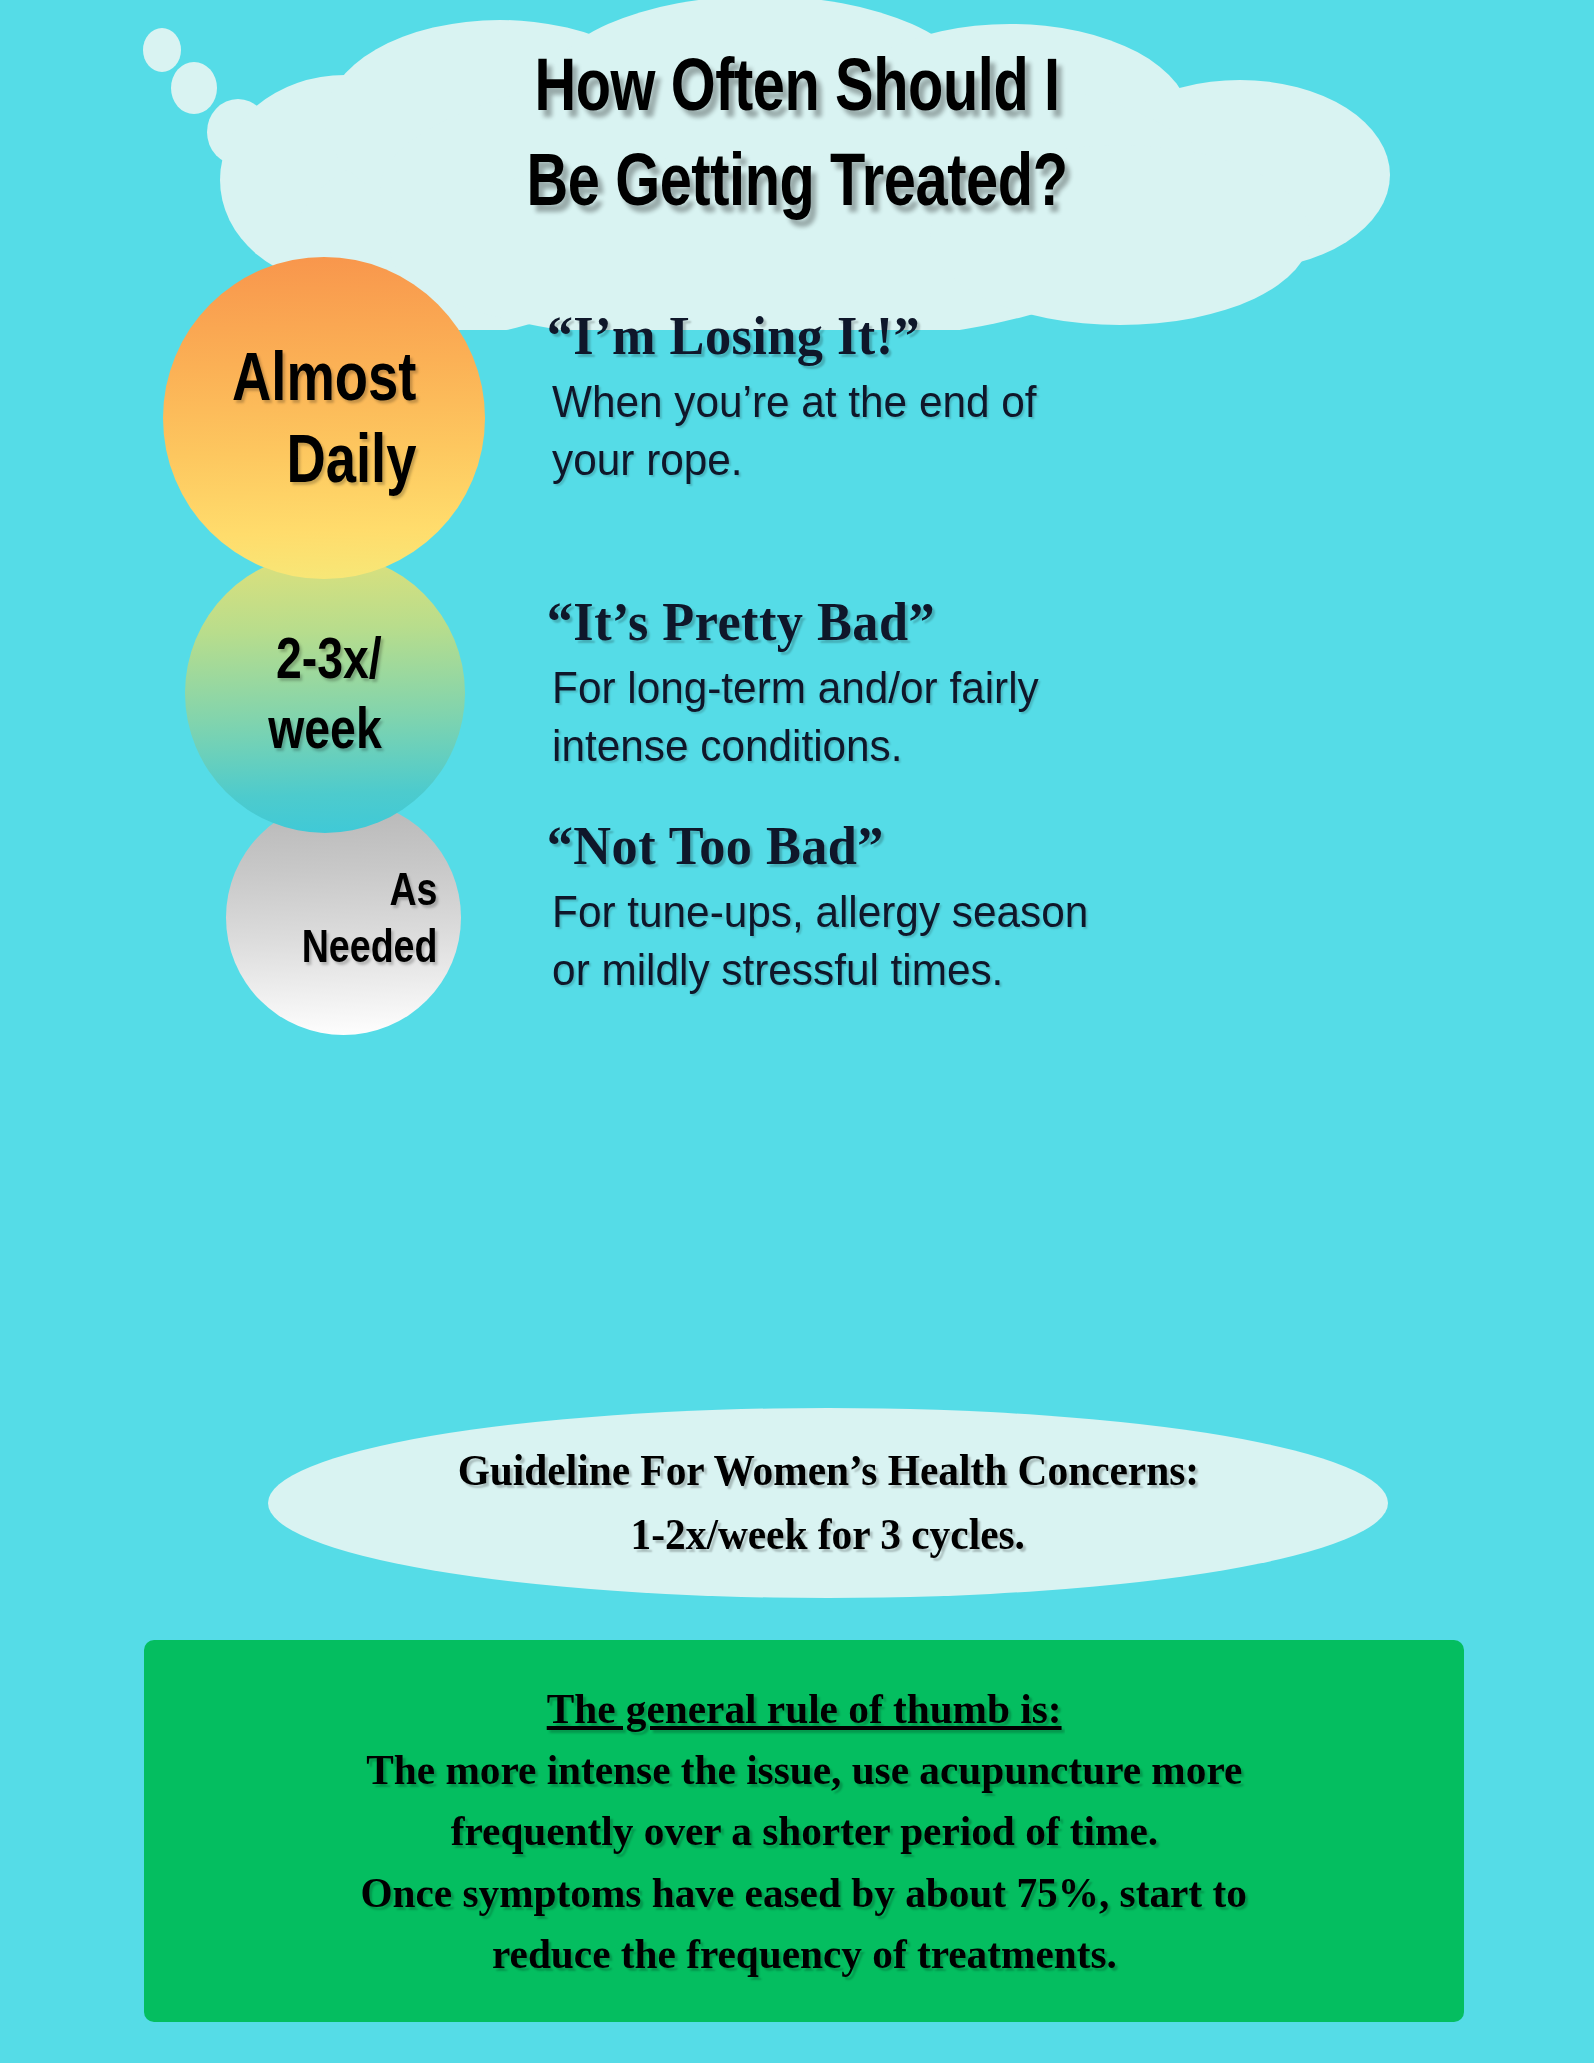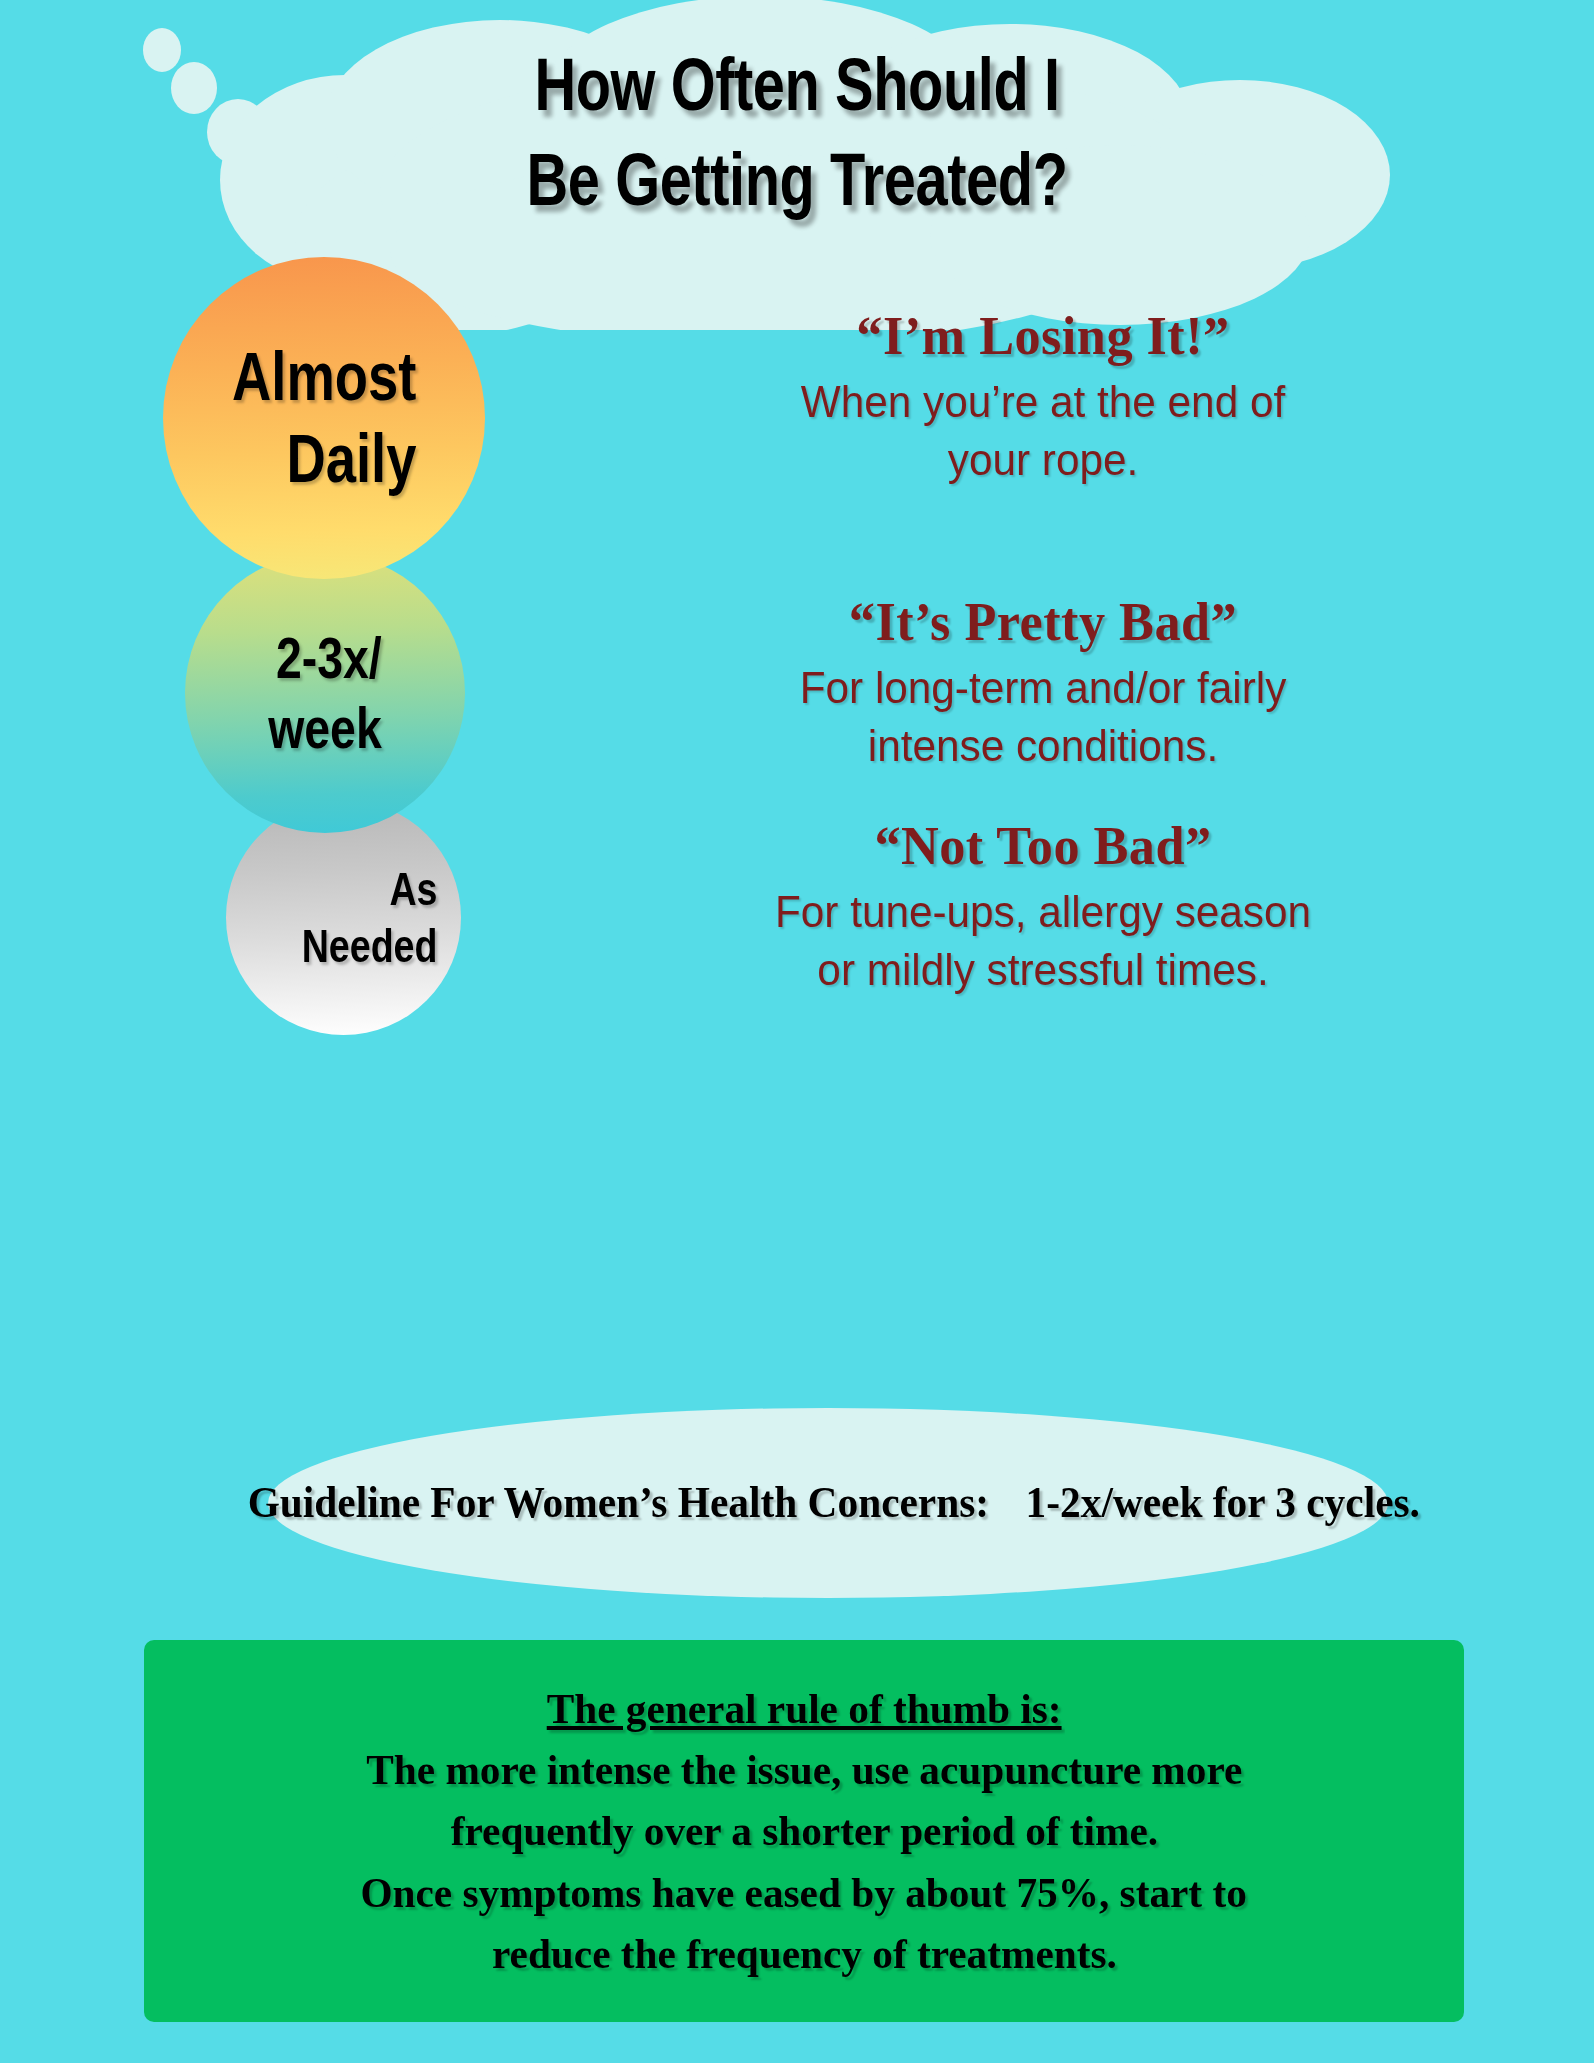--- a/index.html
+++ b/index.html
@@ -94,24 +94,24 @@
     left: 226px; top: 800px;
     width: 235px; height: 235px;
     background: linear-gradient(178deg, #b6b6b6 0%, #c8c8c8 30%, #dcdcdc 58%, #f0f0f0 82%, #ffffff 100%);
     z-index: 1;
   }
   #circle-asneeded .circle-label { font-size: 47px; }
 
   
   .item-text {
     position: absolute;
-    left: 508px;
+    left: 520px;
     width: 1070px;
-    text-align: center;
-    color: #7f1d1d;
+    text-align: left;
+    color: #0f172a;
   }
   .item-heading {
     font-family: "Liberation Serif", serif;
     font-weight: 700;
     font-size: 55px;
     line-height: 1.12;
     letter-spacing: 0.5px;
     transform: scaleX(0.95);
     text-shadow: 3px 3px 2px rgba(0,0,0,0.20);
     margin: 0 0 6px 0;
@@ -133,21 +133,21 @@
   
   #guideline-oval {
     position: absolute;
     left: 268px;
     top: 1408px;
     width: 1120px;
     height: 190px;
     background: #d9f3f2;
     border-radius: 50% / 50%;
     display: flex;
-    flex-direction: row;
+    flex-direction: column;
     align-items: center;
     justify-content: center;
     z-index: 2;
   }
   .guideline-line {
     font-family: "Liberation Serif", serif;
     font-weight: 700;
     font-size: 44px;
     line-height: 1.45;
     color: #000;

